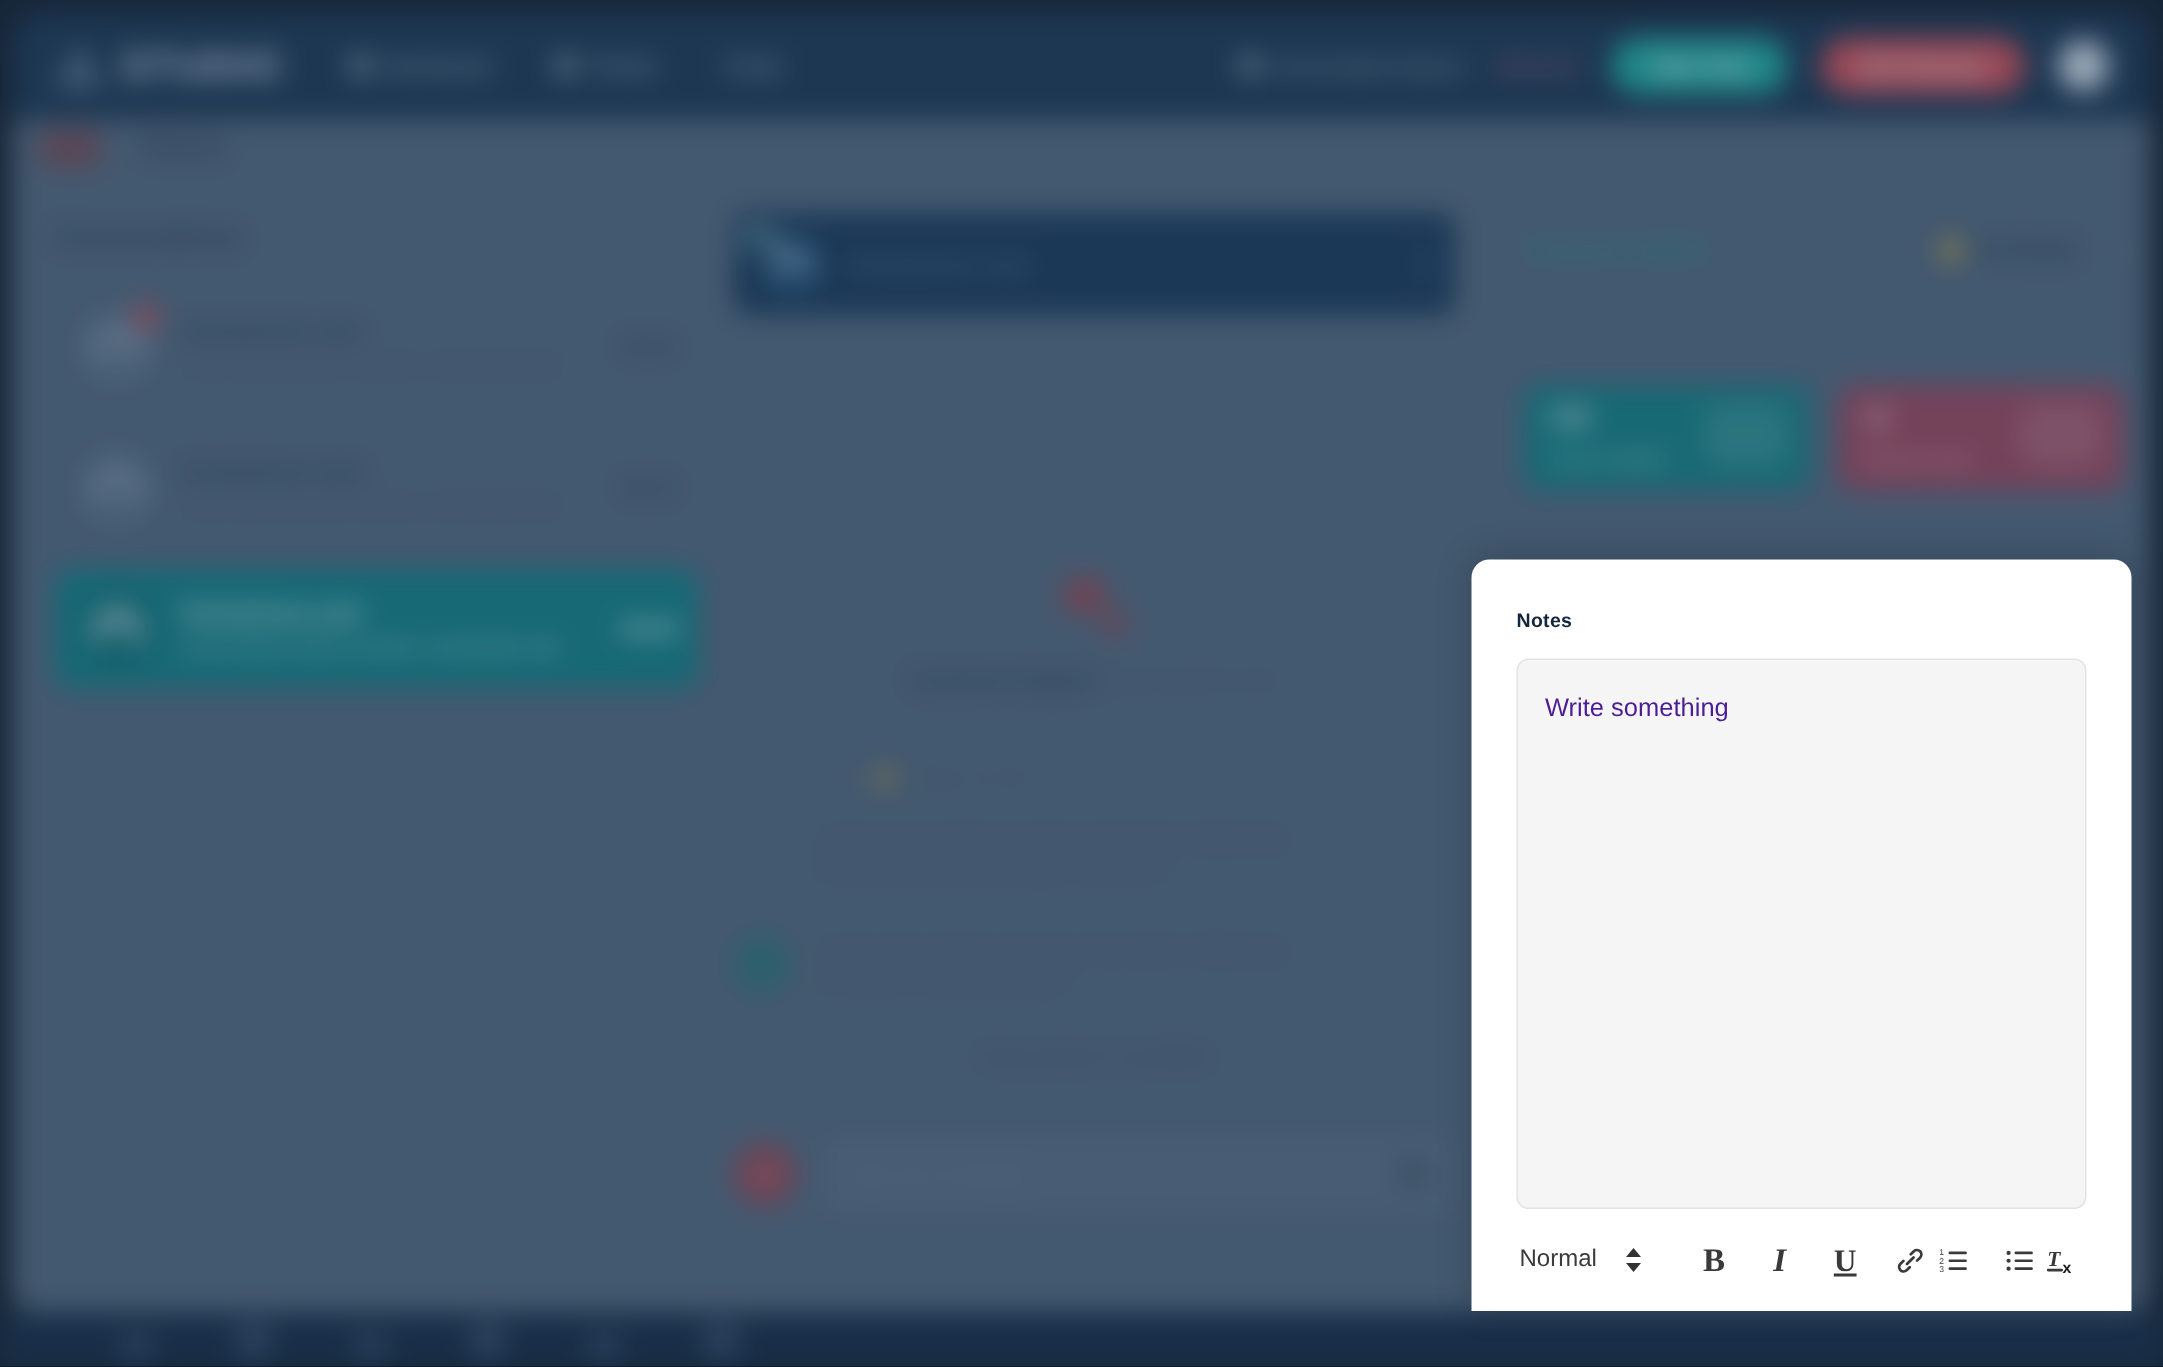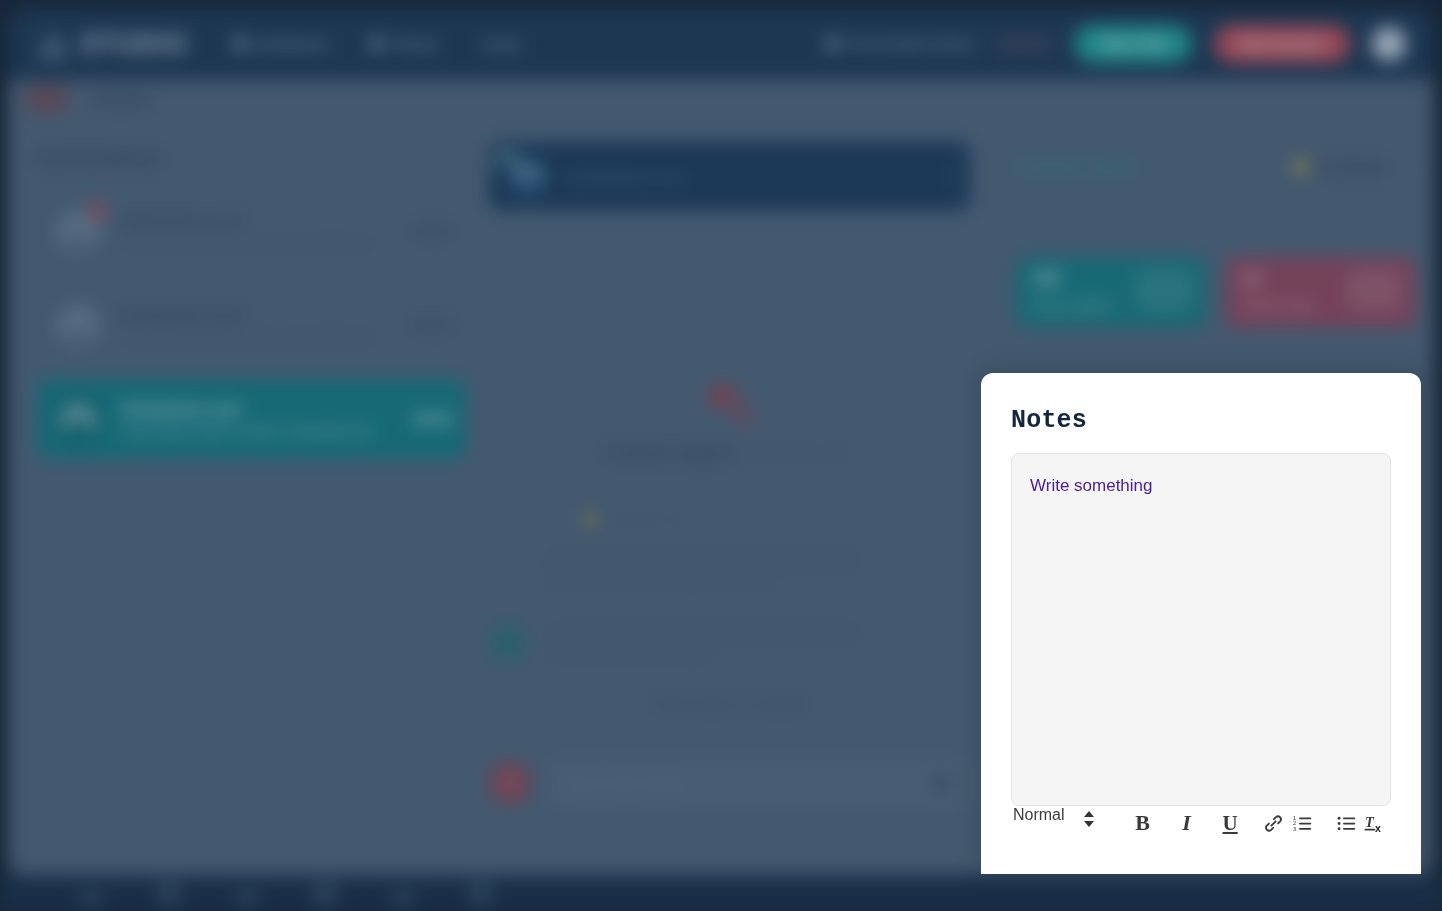--- a/index.html
+++ b/index.html
@@ -358,42 +358,42 @@
     width: 440px;
     height: 501px;
     background: #ffffff;
     border-radius: 12px 12px 0 0;
     box-shadow: 0 -2px 24px rgba(0,0,0,.18);
     display: flex;
     flex-direction: column;
     padding: 20px 30px 0;
   }
   .notes-title {
-    font-size: 25px;
+    font-size: 13px;
     font-weight: 700;
     color: #12263d;
     margin: 13px 0 18px 0;
     letter-spacing: .2px;
-    font-family: Liberation Mono, monospace;
   }
   .notes-editor {
     flex: 1 1 auto;
     background: #f5f5f5;
     border: 1px solid #e3e3e3;
     border-radius: 8px;
     padding: 22px 18px;
     font-size: 17px;
     color: #3c4a5b;
     overflow: hidden;
   }
   .notes-placeholder { color: #4c1d95; }
   .notes-toolbar {
     flex: 0 0 auto;
     height: 68px;
     display: flex;
+    align-items: center;
     gap: 0;
     padding: 0 2px;
   }
   .tb-normal {
     font-size: 16px;
     color: #3b3b3b;
     margin-right: 14px;
   }
   .tb-stepper {
     width: 26px; height: 26px;

